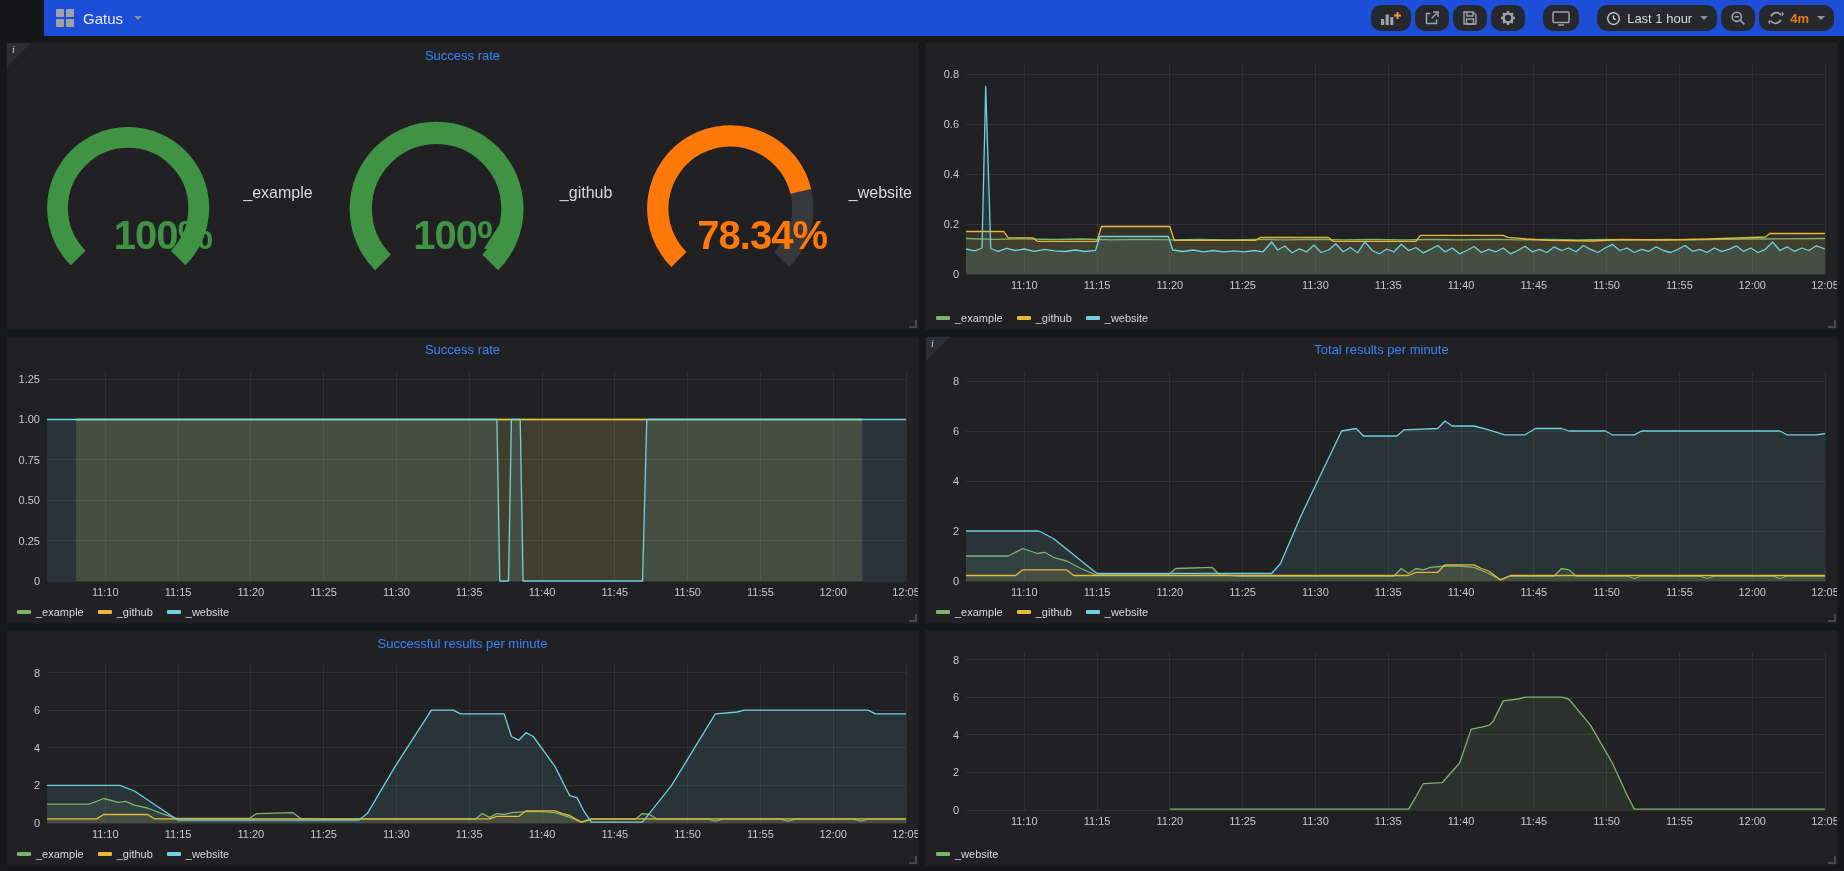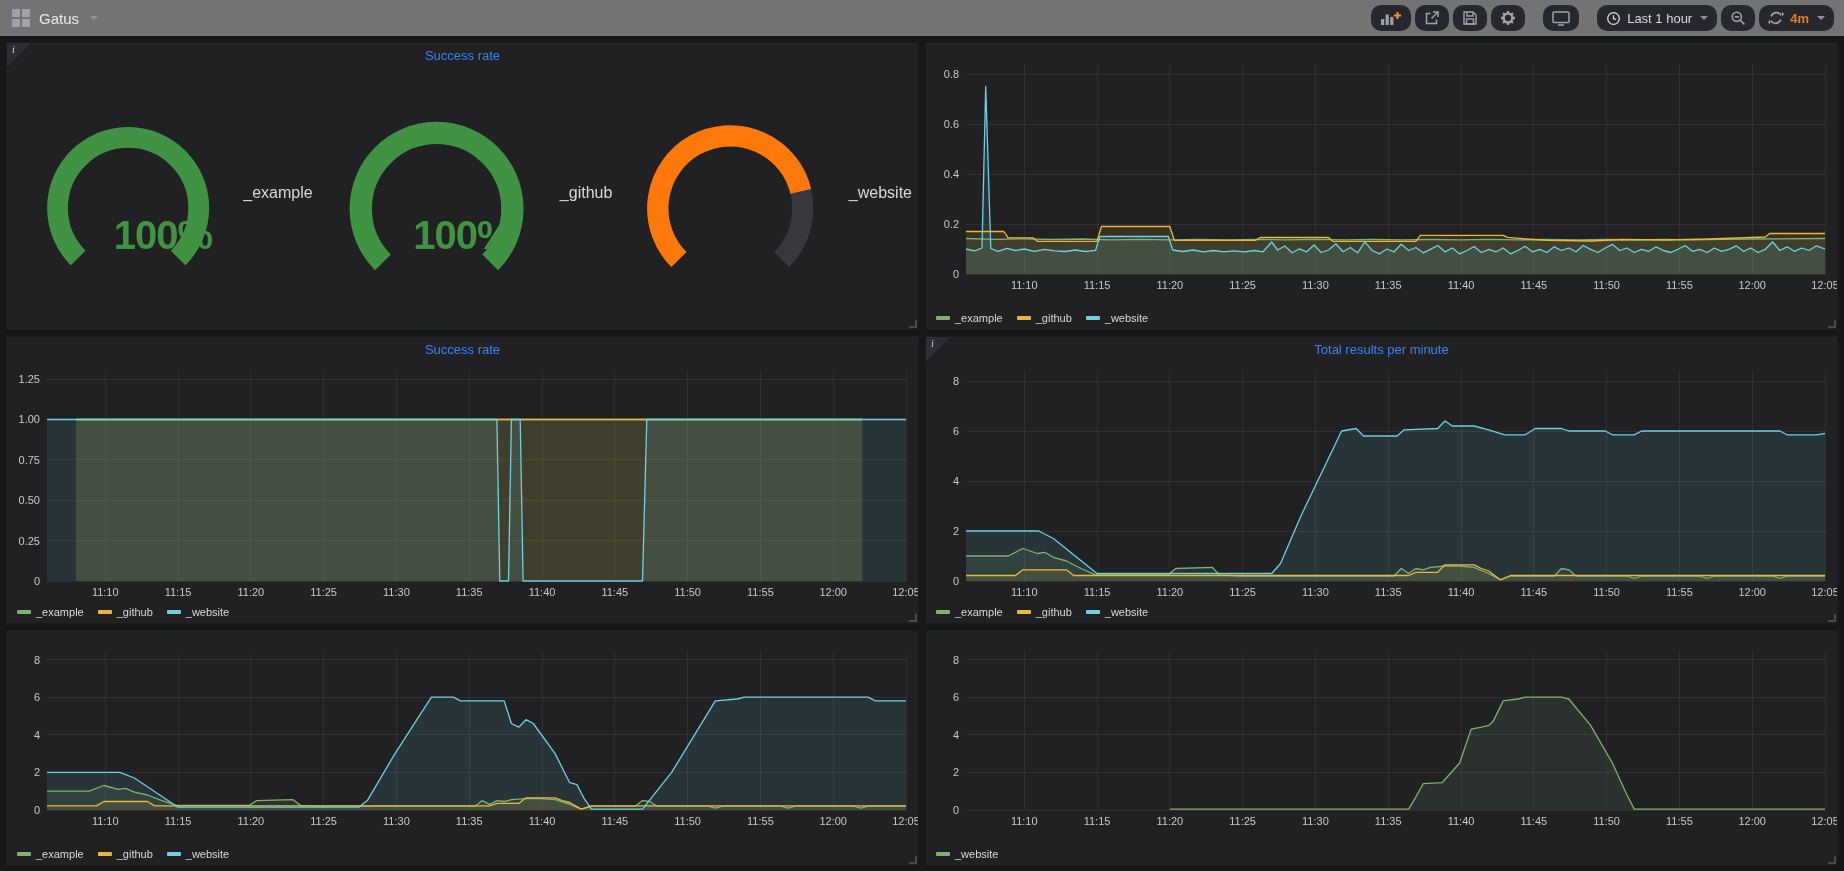--- a/index.html
+++ b/index.html
@@ -1,20 +1,20 @@
 <!DOCTYPE html>
 <html><head>
 <meta charset="utf-8">
 <style>
   * { box-sizing: border-box; }
   html,body { margin:0; padding:0; background:#161719; font-family:"Liberation Sans",sans-serif; }
   body { width:1844px; height:871px; overflow:hidden; }
 
   
-  .navbar { height:36px; background:#737373; display:flex; align-items:center; justify-content:space-between; padding:0 10px 0 12px; }
+  .navbar { height:36px; background:#1d4ed8; display:flex; align-items:center; justify-content:space-between; padding:0 10px 0 12px;margin-left:44px; }
   .nav-left { display:flex; align-items:center; gap:9px; }
   .grid-icon { display:grid; grid-template-columns:8px 8px; grid-template-rows:8px 8px; gap:2px; cursor:pointer; }
   .grid-icon span { background:#9fa2a7; border-radius:1px; }
   .dash-title { color:#e9eaeb; font-size:15px; cursor:pointer; }
   .caret { width:0; height:0; border-left:4px solid transparent; border-right:4px solid transparent; border-top:4px solid #8e9297; display:inline-block; margin-left:2px; }
   .nav-right { display:flex; align-items:center; gap:4px; }
   .nav-btn { height:26px; min-width:32px; background:#26282d; border-radius:10px; display:flex; align-items:center; justify-content:center; gap:6px; padding:0 9px; cursor:pointer; color:#d8d9da; font-size:13px; }
   .nav-btn svg { display:block; }
   .nav-gap { width:10px; }
   .refresh-int { color:#eb7b18; font-weight:700; }
@@ -153,20 +153,21 @@
             <path d="M 84.9 183.1 A 92 92 0 1 1 215.1 183.1" stroke="#3f9342" stroke-width="27" fill="none"></path>
           </svg>
         <div class="gauge-value" style="color: rgb(63, 147, 66);">100%</div>
         <div class="gauge-label">_github</div>
       </div>
       <div class="gauge">
         <svg viewBox="0 0 300 210" preserveAspectRatio="xMidYMid meet">
             <path d="M 84.9 183.1 A 92 92 0 1 1 215.1 183.1" stroke="#36383c" stroke-width="27" fill="none"></path>
             <path d="M 84.9 183.1 A 92 92 0 1 1 239.5 96.6" stroke="#ff780a" stroke-width="27" fill="none"></path>
           </svg>
+        <div class="gauge-value" style="color: rgb(255, 120, 10);">78.34%</div>
         <div class="gauge-label">_website</div>
       </div>
     </div>
     <div class="resize-handle"></div>
   </section>
 
   <section class="panel">
     <div class="panel-body">
         <svg class="chart" viewBox="0 0 911 238">
           <line class="grid" x1="40" y1="218" x2="899" y2="218"></line>
@@ -353,20 +354,21 @@
         </span>
         <span class="legend-item">
           <span class="legend-dash" style="background:#6ed0e0"></span>
           <span class="legend-label">_website</span>
         </span>
       </div>
     <div class="resize-handle"></div>
   </section>
 
   <section class="panel">
+    <div class="panel-title">Successful results per minute</div>
     <div class="panel-body">
         <svg class="chart" viewBox="0 0 911 186">
           <line class="grid" x1="40" y1="166" x2="899" y2="166"></line>
           <text class="tick" x="33" y="170" text-anchor="end">0</text>
           <line class="grid" x1="40" y1="128.38095238095238" x2="899" y2="128.38095238095238"></line>
           <text class="tick" x="33" y="132.38095238095238" text-anchor="end">2</text>
           <line class="grid" x1="40" y1="90.76190476190476" x2="899" y2="90.76190476190476"></line>
           <text class="tick" x="33" y="94.76190476190476" text-anchor="end">4</text>
           <line class="grid" x1="40" y1="53.14285714285714" x2="899" y2="53.14285714285714"></line>
           <text class="tick" x="33" y="57.14285714285714" text-anchor="end">6</text>

